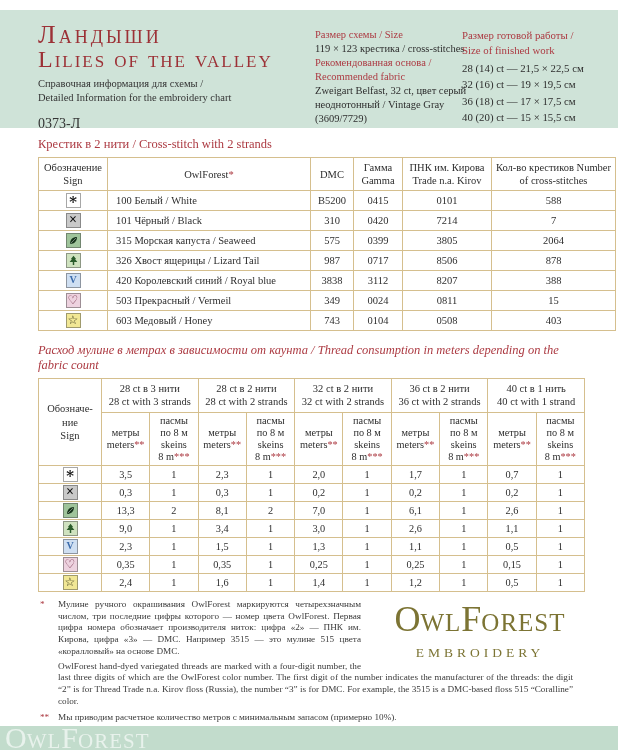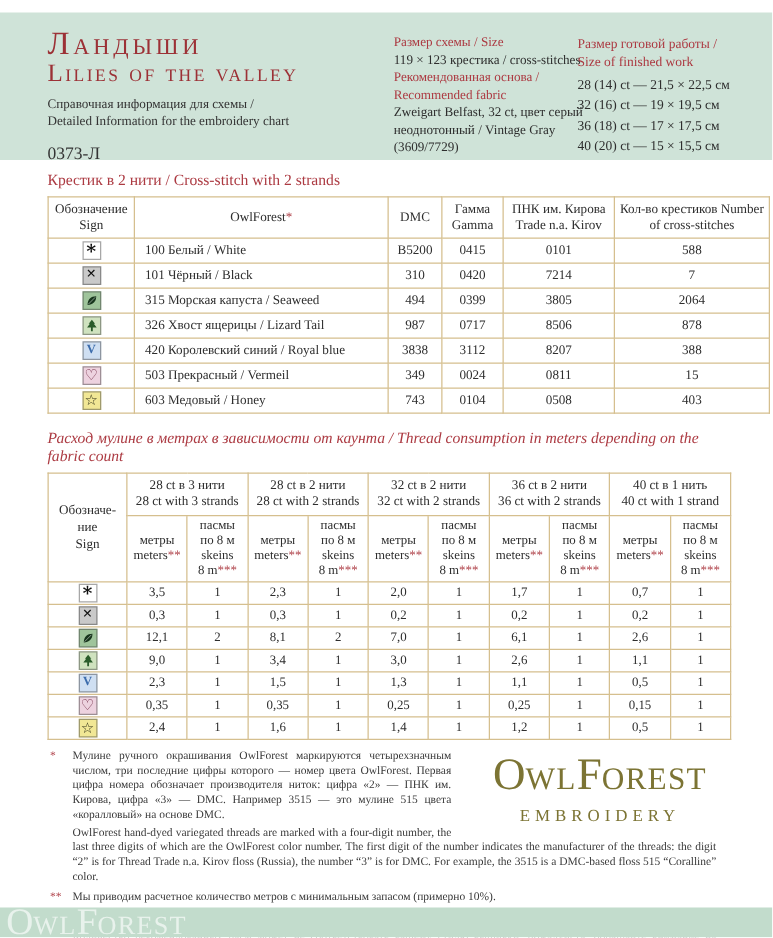--- a/index.html
+++ b/index.html
@@ -5,21 +5,21 @@
   html,body{margin:0;padding:0;background:#ffffff;}
   .page{
     position:relative;width:618px;height:750px;overflow:hidden;background:#fff;
     font-family:"Liberation Serif","DejaVu Serif",serif;color:var(--text_dark,#2e2e2e);
   }
   .prel{white-space:pre-line;}
   
   .band-top{position:absolute;top:10px;left:0;width:618px;height:118px;background:var(--band_green,#cfe3d8);}
   .header-left{position:absolute;left:38px;top:12px;width:268px;}
   .title-ru{font-variant:small-caps;font-size:26px;line-height:26px;letter-spacing:3px;color:var(--title_red,#9c3136);}
-  .title-en{font-variant:small-caps;font-size:20px;line-height:22px;letter-spacing:2px;color:var(--title_red,#9c3136);}
+  .title-en{font-variant:small-caps;font-size:24px;line-height:22px;letter-spacing:2px;color:var(--title_red,#9c3136);}
   .subtitle{margin-top:7px;font-size:10.5px;line-height:1.35;color:#343434;}
   .sheet-code{margin-top:11px;font-size:14px;color:#343434;}
   .header-mid{position:absolute;left:315px;top:18px;width:160px;font-size:10.5px;line-height:1.33;}
   .header-right{position:absolute;left:462px;top:18px;width:138px;font-size:10.8px;line-height:1.35;}
   .red-label{color:var(--accent_red,#ac3a42);}
   .size-lines{margin-top:3px;line-height:1.5;}
   
   .section-title{margin:9px 33px 5px 38px;font-size:12.5px;color:var(--accent_red,#ac3a42);}
   .section-title.second{margin-top:12px;font-style:italic;}
   
@@ -135,21 +135,21 @@
           <td data-name="table-cell">0420</td>
           <td data-name="table-cell">7214</td>
           <td data-name="table-cell">7</td>
         </tr>
         <tr data-name="color-row">
           <td class="sign-cell" data-name="table-cell"><span class="sign" data-name="leaf-sign" style="background: rgb(159, 196, 155); color: rgb(23, 53, 28);"><svg viewBox="0 0 12 12" width="11" height="11">
                 <path d="M2.2 9.8C2.2 5.1 5.1 2.2 9.8 2.2c0 4.7-2.9 7.6-7.6 7.6Z" fill="currentColor"></path>
                 <path d="M2.9 9.1 8.9 3.1" stroke="rgba(255,255,255,.55)" stroke-width=".8" fill="none"></path>
               </svg></span></td>
           <td class="name-cell" data-name="table-cell">315 Морская капуста / Seaweed</td>
-          <td data-name="table-cell">494</td>
+          <td data-name="table-cell">575</td>
           <td data-name="table-cell">0399</td>
           <td data-name="table-cell">3805</td>
           <td data-name="table-cell">2064</td>
         </tr>
         <tr data-name="color-row">
           <td class="sign-cell" data-name="table-cell"><span class="sign" data-name="tree-sign" style="background: rgb(207, 226, 191); color: rgb(42, 92, 43);"><svg viewBox="0 0 12 12" width="11" height="11">
                 <path d="M6 .8 8.8 4.4H7.7L10.2 7.6H6.8V11H5.2V7.6H1.8L4.3 4.4H3.2Z" fill="currentColor"></path>
               </svg></span></td>
           <td class="name-cell" data-name="table-cell">326 Хвост ящерицы / Lizard Tail</td>
           <td data-name="table-cell">987</td>
@@ -241,21 +241,21 @@
           <td data-name="table-cell">0,2</td>
           <td data-name="table-cell">1</td>
           <td data-name="table-cell">0,2</td>
           <td data-name="table-cell">1</td>
         </tr>
         <tr data-name="consumption-row">
           <td class="sign-cell" data-name="table-cell"><span class="sign" data-name="leaf-sign" style="background: rgb(159, 196, 155); color: rgb(23, 53, 28);"><svg viewBox="0 0 12 12" width="11" height="11">
                 <path d="M2.2 9.8C2.2 5.1 5.1 2.2 9.8 2.2c0 4.7-2.9 7.6-7.6 7.6Z" fill="currentColor"></path>
                 <path d="M2.9 9.1 8.9 3.1" stroke="rgba(255,255,255,.55)" stroke-width=".8" fill="none"></path>
               </svg></span></td>
-          <td data-name="table-cell">12,1</td>
+          <td data-name="table-cell">13,3</td>
           <td data-name="table-cell">2</td>
           <td data-name="table-cell">8,1</td>
           <td data-name="table-cell">2</td>
           <td data-name="table-cell">7,0</td>
           <td data-name="table-cell">1</td>
           <td data-name="table-cell">6,1</td>
           <td data-name="table-cell">1</td>
           <td data-name="table-cell">2,6</td>
           <td data-name="table-cell">1</td>
         </tr>

